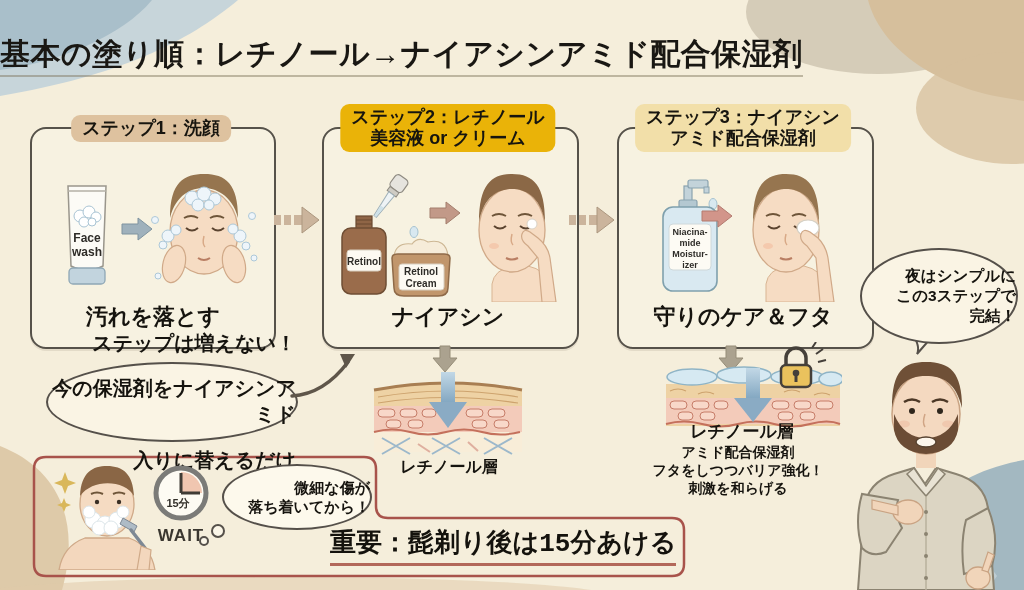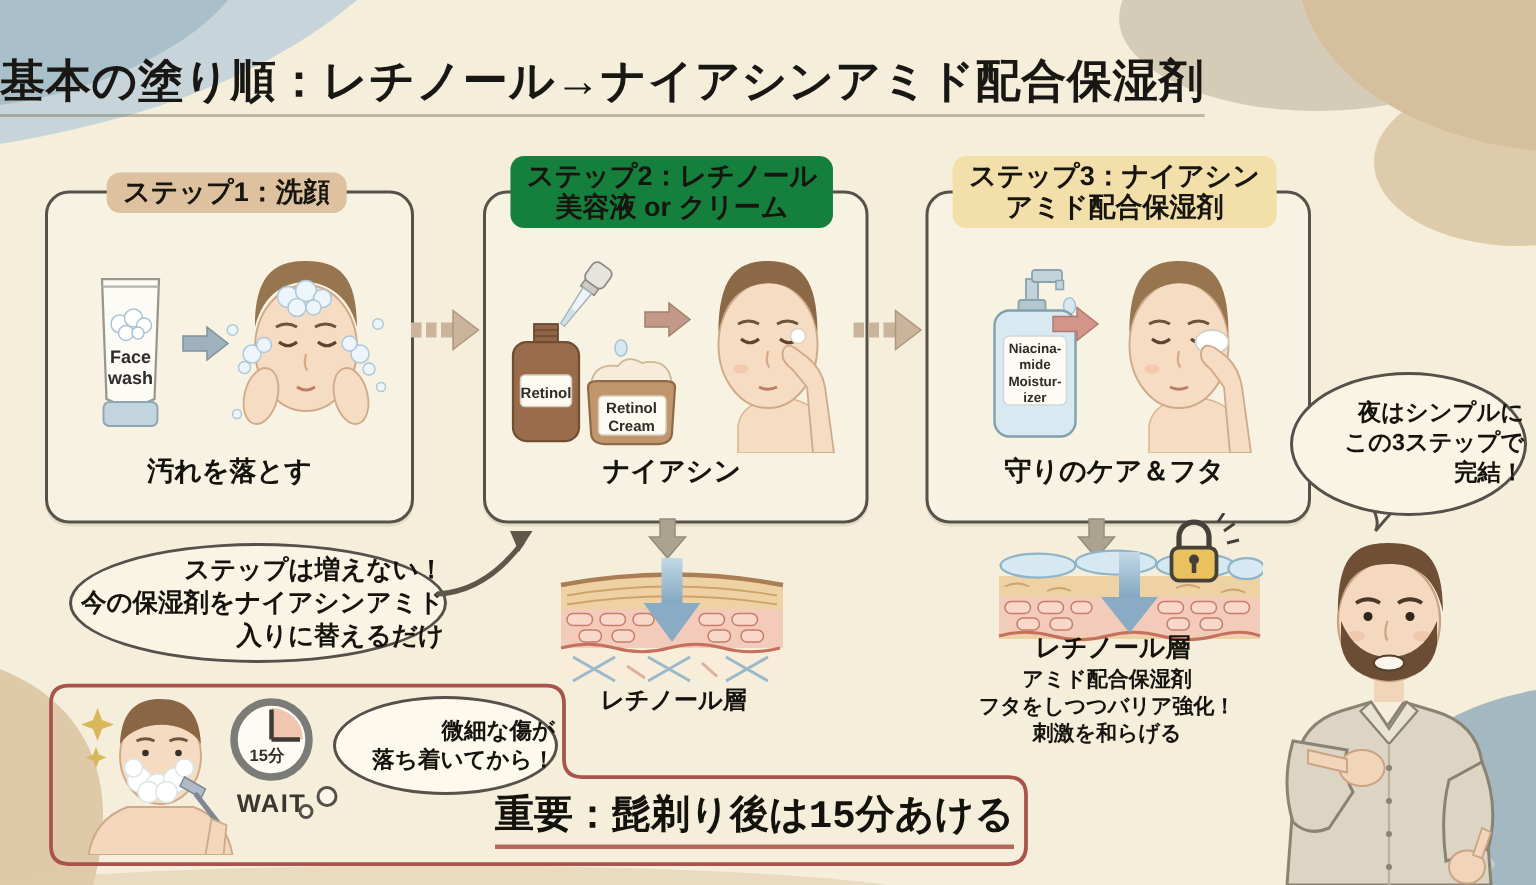--- a/index.html
+++ b/index.html
@@ -3,21 +3,21 @@
 <meta charset="utf-8">
 <style>
   html,body{margin:0;padding:0;}
   body{font-family:"Liberation Sans","DejaVu Sans",sans-serif;background:#e8e2d2;}
   #canvas{position:relative;width:1024px;height:590px;background:#f5eedb;overflow:hidden;color:#1c1915;}
   .abs{position:absolute;}
   .title{position:absolute;top:34px;left:0;width:100%;text-align:left;font-size:30px;font-weight:700;letter-spacing:0.5px;color:#191713;}
   .title span{border-bottom:2px solid rgba(125,112,88,.45);padding-bottom:5px;}
   .step-box{position:absolute;border:2px solid #56524a;border-radius:16px;background:rgba(253,249,238,.35);box-shadow:0 2px 0 rgba(95,85,62,.12);}
   .step-header{position:absolute;transform:translateX(-50%);text-align:center;font-weight:700;font-size:18px;line-height:1.18;padding:3px 11px;border-radius:9px;white-space:nowrap;color:#17150f;}
-  .caption{position:absolute;transform:translateX(-50%);font-weight:700;font-size:18px;white-space:nowrap;color:#15130e;}
+  .caption{position:absolute;transform:translateX(-50%);font-weight:700;font-size:22px;white-space:nowrap;color:#15130e;}
   .layer-label{position:absolute;transform:translateX(-50%);font-weight:700;white-space:nowrap;color:#15130e;}
   .bubble{position:absolute;border:2px solid #55504a;border-radius:50%;background:#faf4e4;display:flex;flex-direction:column;justify-content:center;text-align:right;font-weight:700;color:#15130e;}
   .bubble div{line-height:1.28;}
   .note-line{position:absolute;transform:translateX(-50%);font-weight:700;font-size:14px;white-space:nowrap;color:#15130e;}
   .important{position:absolute;font-weight:700;font-size:26px;color:#14120d;border-bottom:3px solid #b3685a;padding-bottom:3px;white-space:nowrap;font-family:Liberation Mono, monospace;}
   .wait-label{position:absolute;transform:translateX(-50%);font-weight:700;font-size:17px;letter-spacing:1px;color:#3a362f;}
   .thought-dot{position:absolute;border:2px solid #55504a;border-radius:50%;background:#fbf6e8;}
   svg text{font-family:"Liberation Sans","DejaVu Sans",sans-serif;}
 </style>
 </head>
@@ -44,21 +44,21 @@
     <path d="M20,9 H338 Q350,9 350,21 V58 Q350,70 362,70 H646 Q658,70 658,82 V116 Q658,128 646,128 H20 Q8,128 8,116 V21 Q8,9 20,9 Z" fill="none" stroke="#a8534b" stroke-width="2.5"></path>
   </svg>
 
   <div class="step-box" style="left:30px;top:127px;width:242px;height:218px;"></div>
   <div class="step-box" style="left:322px;top:127px;width:253px;height:218px;"></div>
   <div class="step-box" style="left:617px;top:127px;width:253px;height:218px;"></div>
 
   <div class="step-header" style="left:151px;top:115px;background:#dec29f;">
     <div>ステップ1：洗顔</div>
   </div>
-  <div class="step-header" style="left:448px;top:104px;background:#15803d;">
+  <div class="step-header" style="left:448px;top:104px;background:#eab308;">
     <div>ステップ2：レチノール</div>
       <div>美容液 or クリーム</div>
   </div>
   <div class="step-header" style="left:743px;top:104px;background:#f2dfa9;">
     <div>ステップ3：ナイアシン</div>
       <div>アミド配合保湿剤</div>
   </div>
 
   <svg class="abs" style="left:58px;top:180px;" width="58" height="112" viewBox="0 0 58 112">
     <path d="M10,6 L48,6 L45,86 Q29,94 13,86 Z" fill="#fcfbf6" stroke="#9a968c" stroke-width="1.5"></path>
@@ -277,21 +277,21 @@
     <rect x="7" y="23" width="30" height="22" rx="5" fill="#eac25d" stroke="#45403a" stroke-width="2.5"></rect>
     <circle cx="22" cy="31" r="3.3" fill="#45403a"></circle>
       <rect x="20.5" y="33" width="3" height="7" fill="#45403a"></rect>
     <path d="M42,12 L49,7 M44,20 L52,18 M38,6 L42,0" stroke="#45403a" stroke-width="2"></path>
   </svg>
   <div class="layer-label" style="left:742px;top:420px;font-size:17px;">レチノール層</div>
   <div class="note-line" style="left:738px;top:444px;">アミド配合保湿剤</div>
   <div class="note-line" style="left:738px;top:462px;">フタをしつつバリア強化！</div>
   <div class="note-line" style="left:738px;top:480px;">刺激を和らげる</div>
 
-  <div class="bubble" style="left:46px;top:362px;width:248px;height:76px;font-size:17px;">
+  <div class="bubble" style="left:46px;top:362px;width:248px;height:76px;font-size:20px;gap:20px;">
     <div>ステップは増えない！</div>
     <div>今の保湿剤をナイアシンアミド</div>
     <div>入りに替えるだけ</div>
   </div>
   <svg class="abs" style="left:288px;top:350px;" width="72" height="52" viewBox="0 0 72 52">
     <path d="M4,46 Q36,44 60,12" stroke="#5f564a" stroke-width="3.5" fill="none" stroke-linecap="round"></path>
     <path d="M52,4 L67,4 L58,18 Z" fill="#5f564a"></path>
   </svg>
 
   <svg class="abs" style="left:905px;top:330px;" width="36" height="26" viewBox="0 0 36 26">

